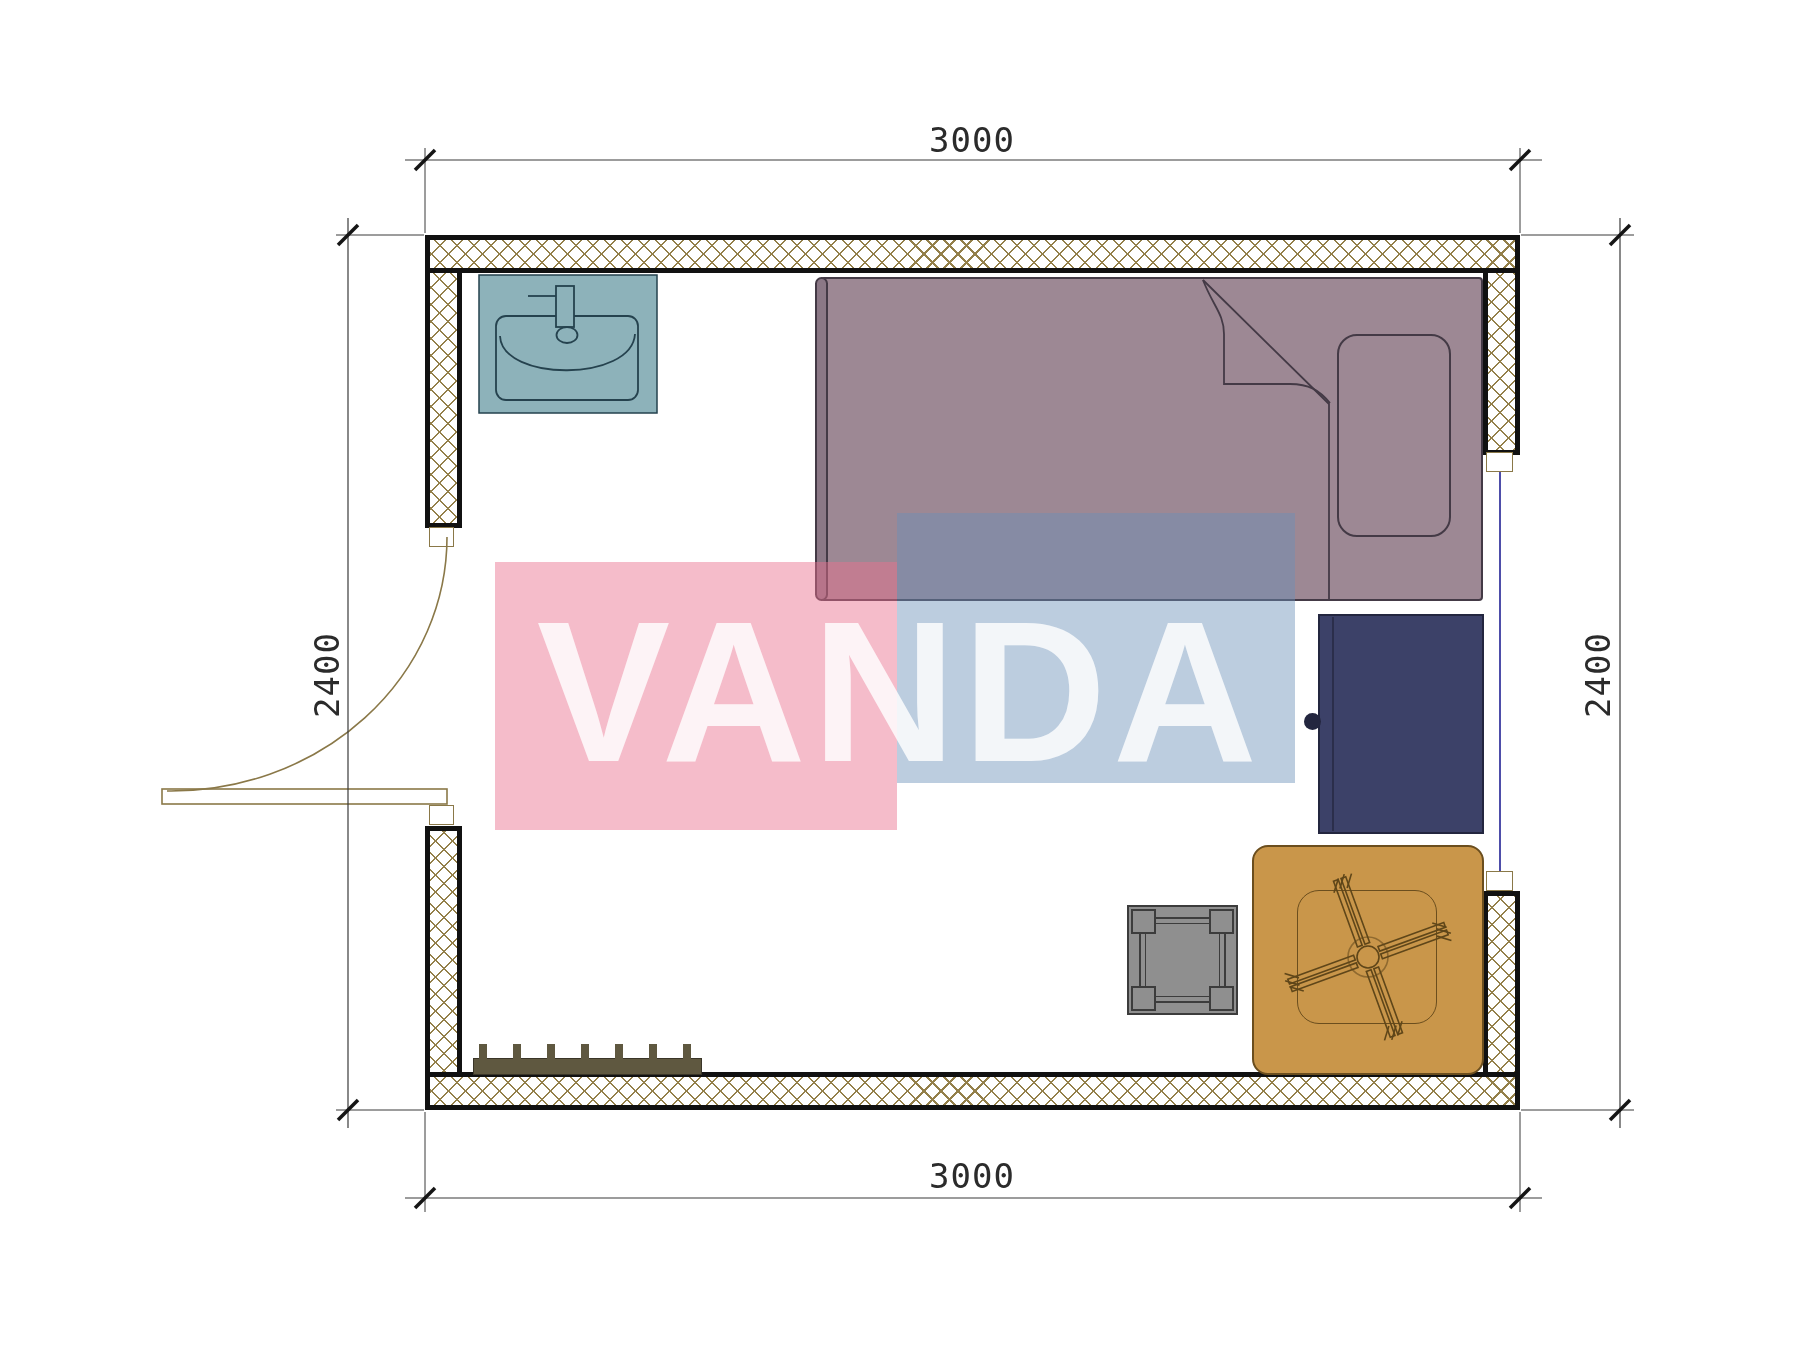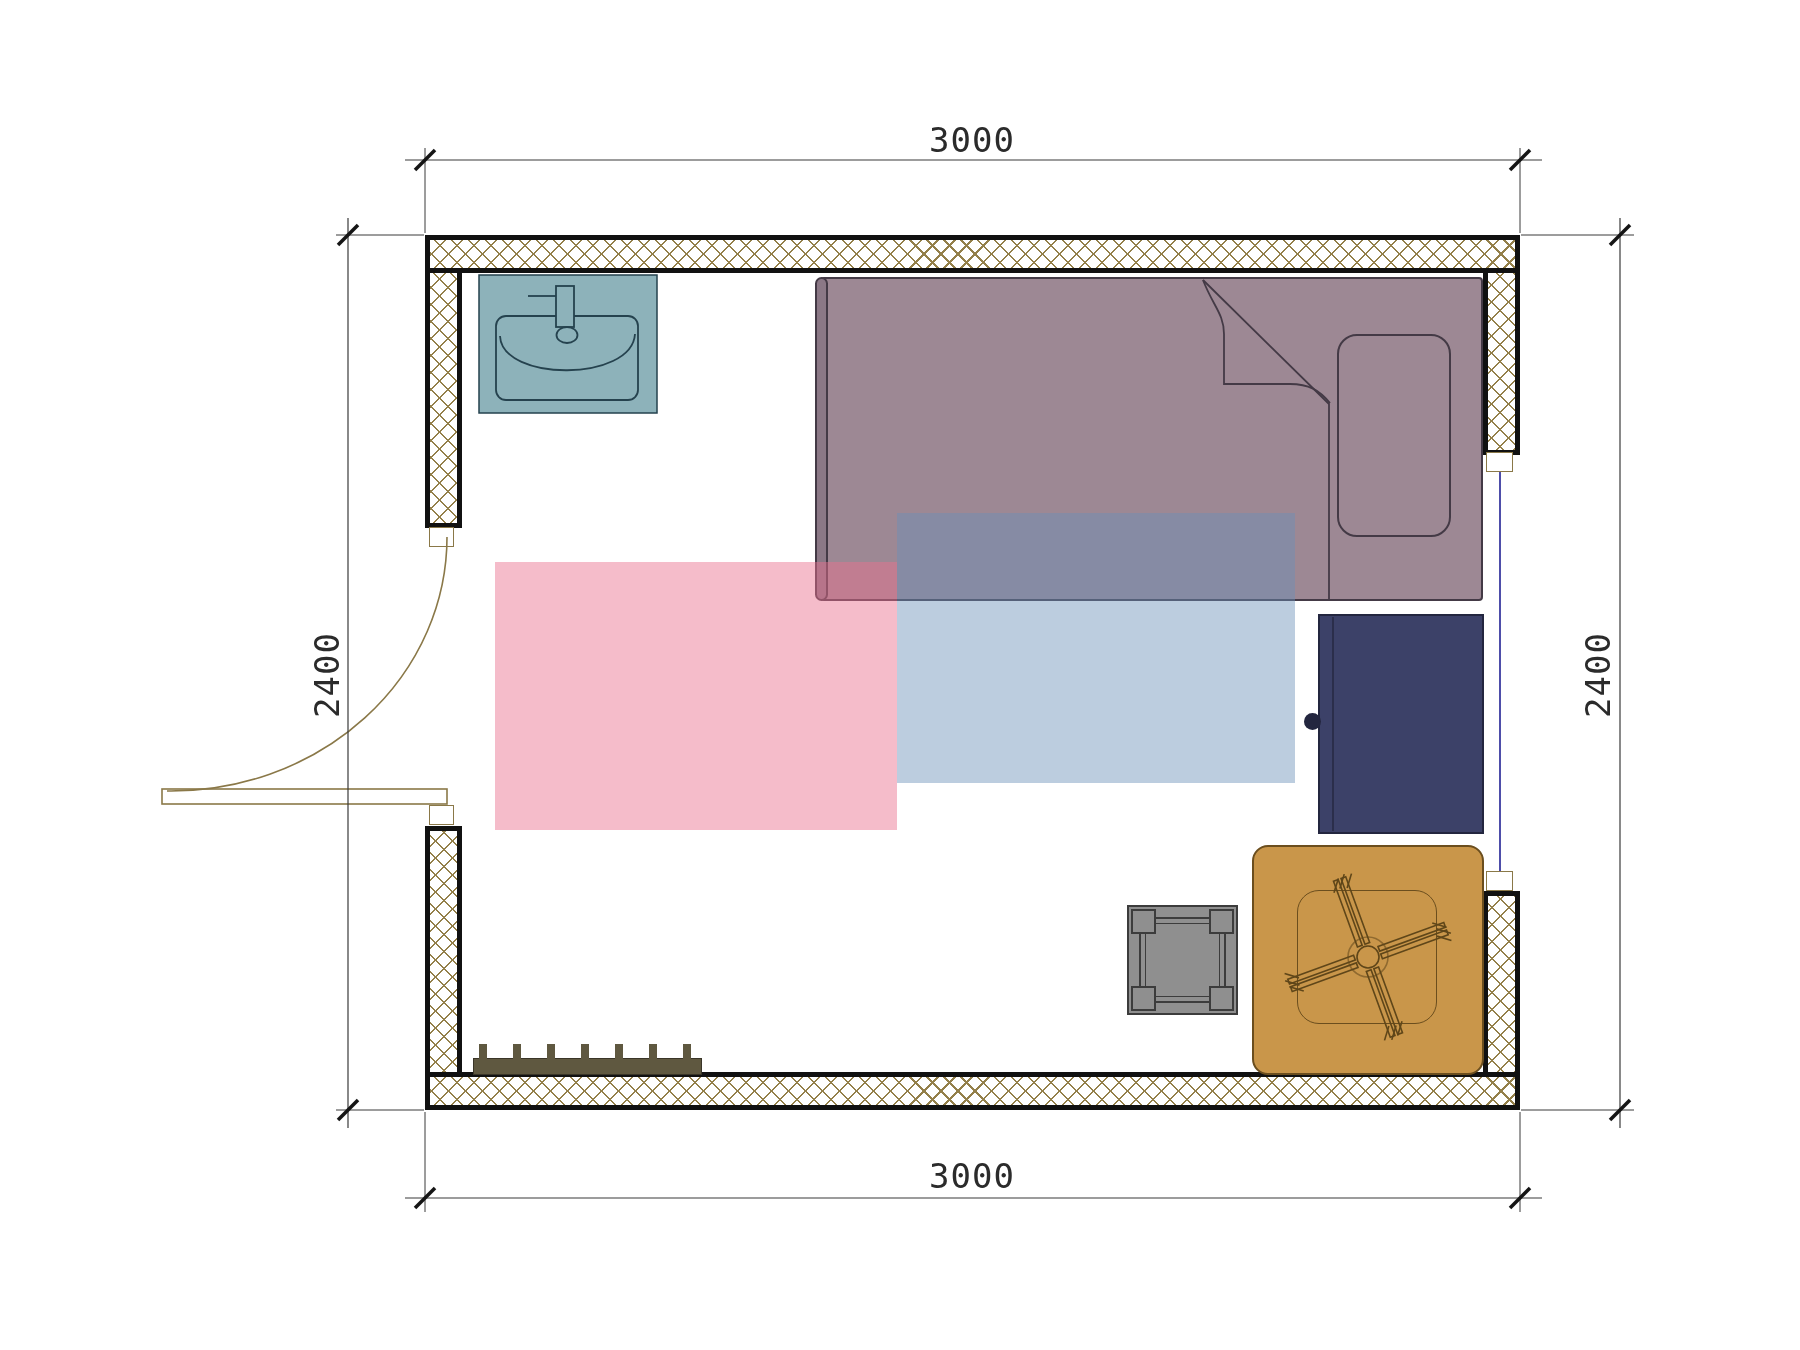--- a/index.html
+++ b/index.html
@@ -185,14 +185,15 @@
     </g>
   </svg>
 
   <div class="dim-label" style="left:872px;top:120px;">3000</div>
   <div class="dim-label" style="left:872px;top:1156px;">3000</div>
   <div class="dim-label vert" style="left:227px;top:655px;">2400</div>
   <div class="dim-label vert" style="left:1498px;top:655px;">2400</div>
 
   <div class="abs wm-rect-pink" style="left:495px;top:562px;width:402px;height:268px;"></div>
   <div class="abs wm-rect-blue" style="left:897px;top:513px;width:398px;height:270px;"></div>
+  <div class="wm-text">VANDA</div>
 
 </div>
 
 </body></html>

